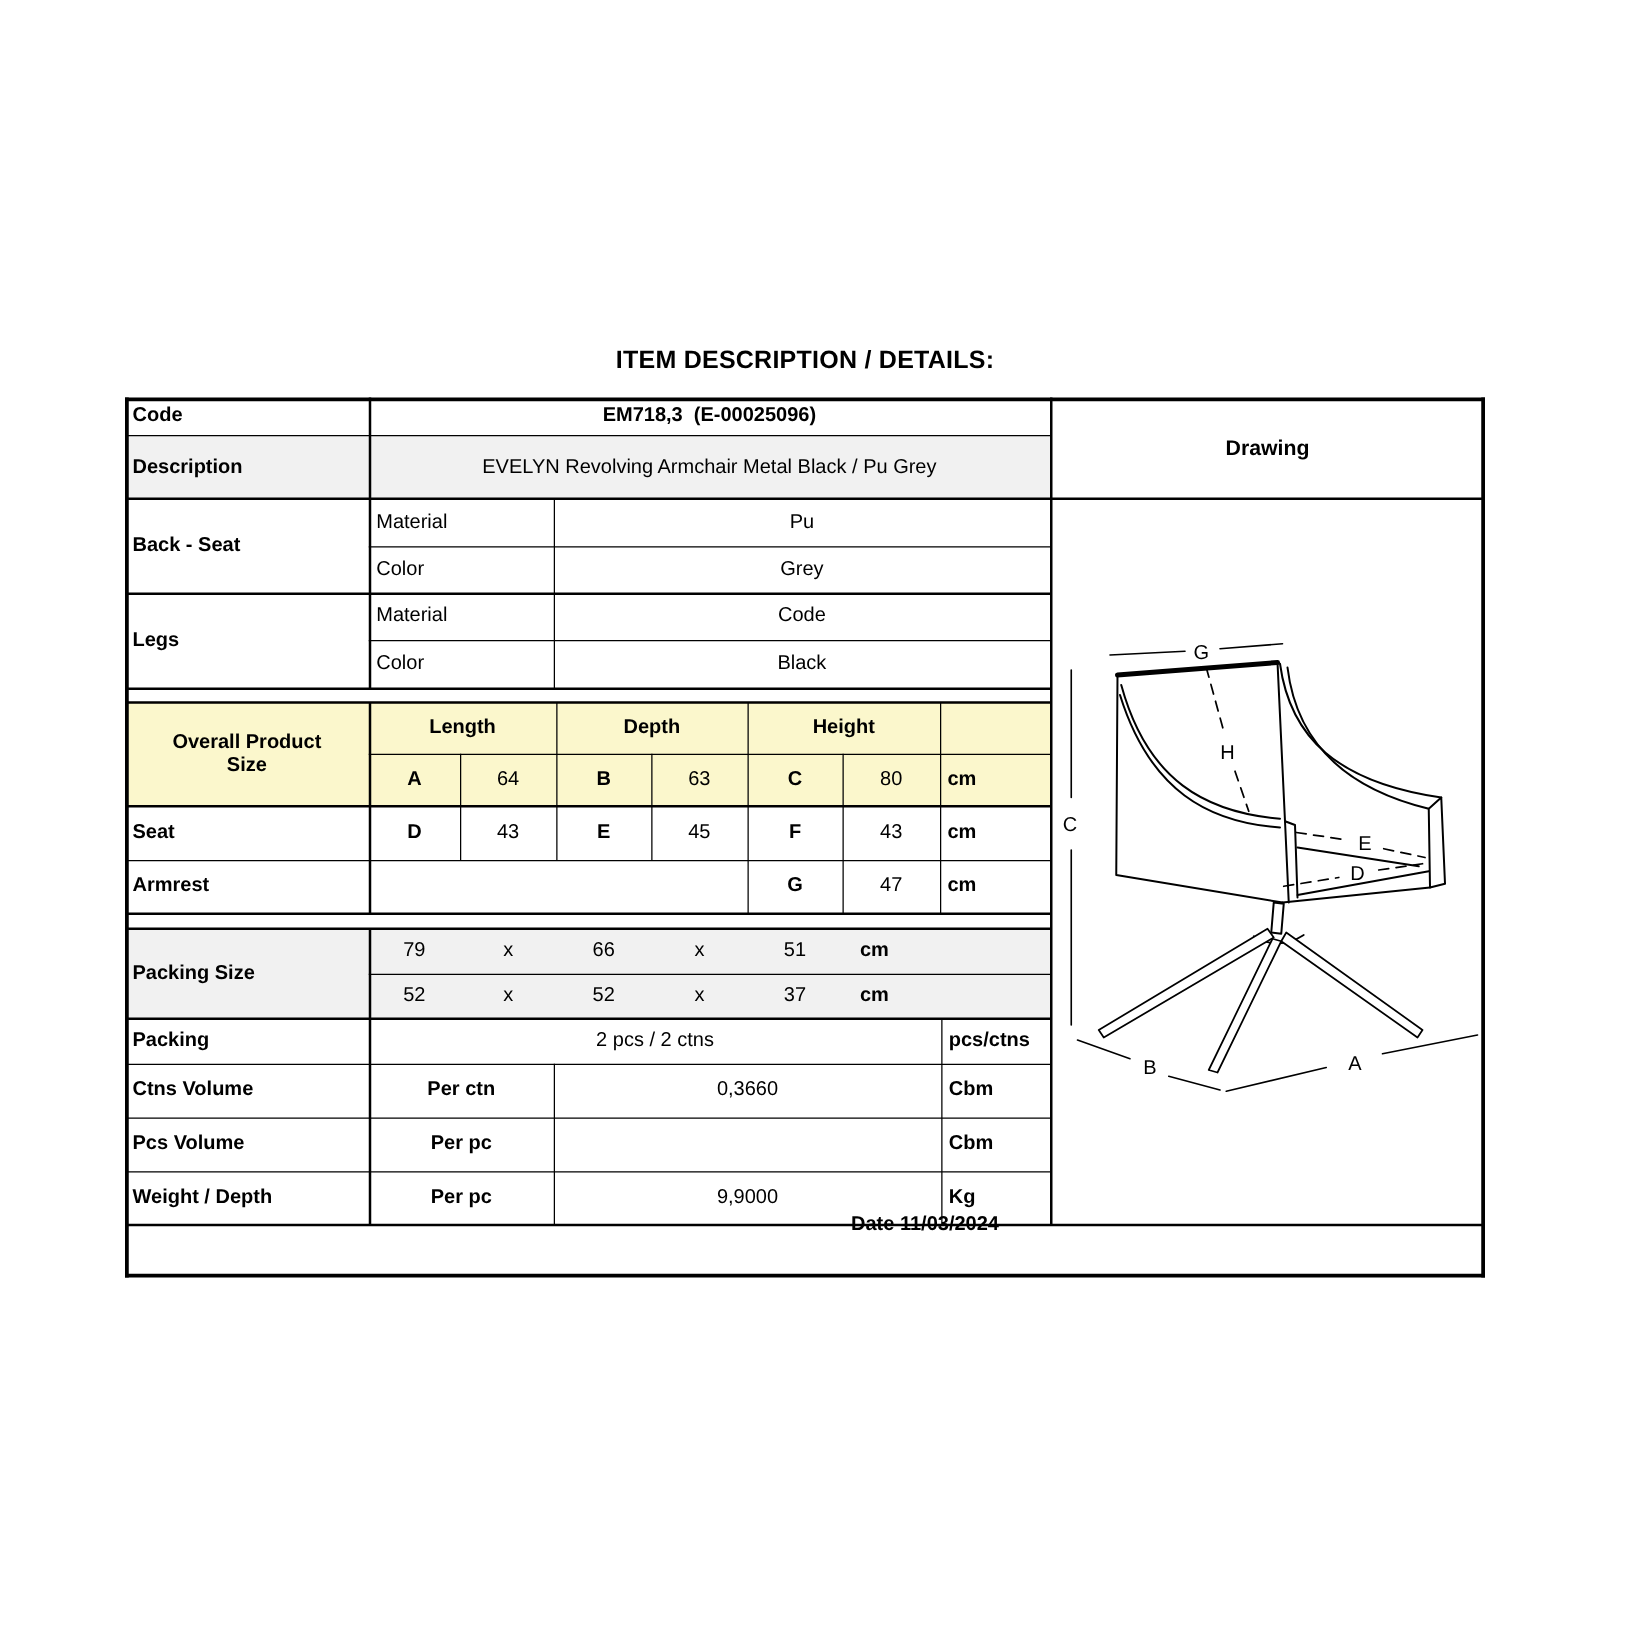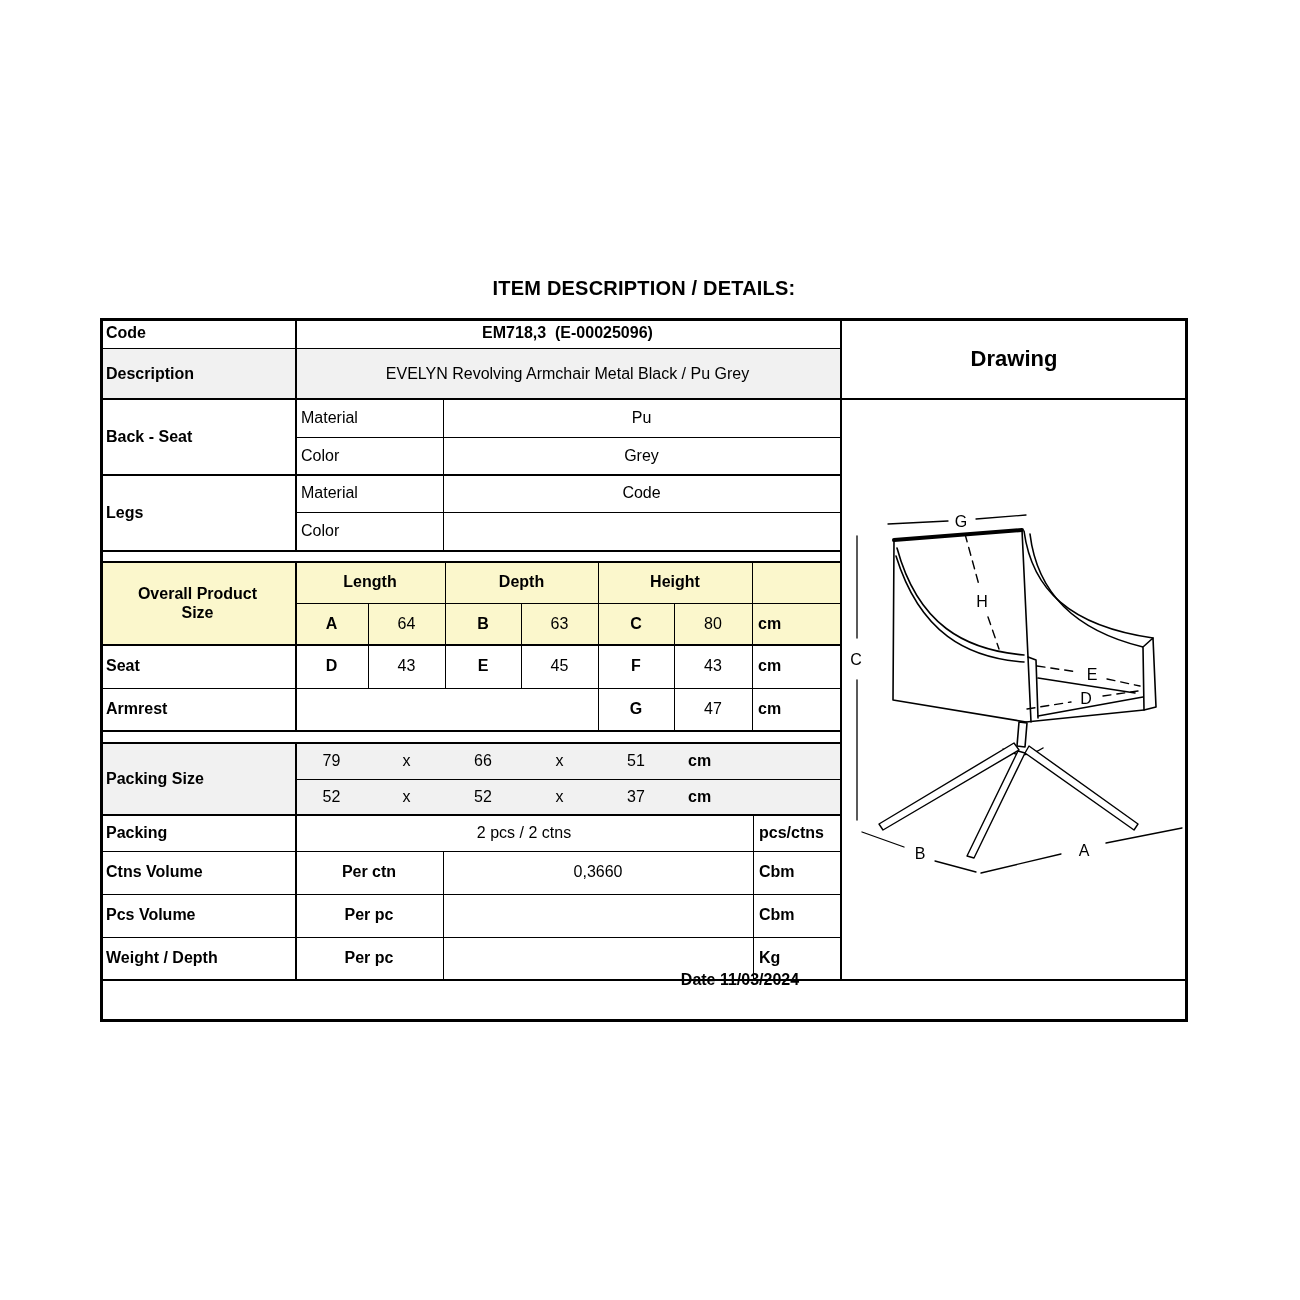--- a/index.html
+++ b/index.html
@@ -8,21 +8,21 @@
   .title{position:absolute;left:100px;top:277px;width:1088px;text-align:center;
          font-size:20px;font-weight:bold;letter-spacing:.2px;}
   .tbl{position:absolute;left:100px;top:318px;width:1088px;height:704px;}
   .bg{position:absolute;background:#F1F1F1;}
   .bg.yel{background:#FBF7CC;}
   .ln{position:absolute;background:#000;}
   .c{position:absolute;display:flex;align-items:center;font-size:16px;line-height:1.15;box-sizing:border-box;}
   .b{font-weight:bold;}
   .ctr{justify-content:center;text-align:center;}
   .pl{padding-left:6px;}
-  .fs17{font-size:22px;}
+  .fs17{font-size:17px;}
   .wrapnarrow{display:block;width:150px;margin:0 auto;text-align:center;}
   svg text{font-family:"Liberation Sans",sans-serif;}
 </style>
 </head>
 <body>
 
 <div class="stage">
 
   <div class="title">ITEM DESCRIPTION / DETAILS:</div>
 
@@ -42,20 +42,21 @@
     <div class="c b pl" style="left:0;top:82px;width:195px;height:75px">Back - Seat</div>
     <div class="c pl" style="left:195px;top:82px;width:148px;height:37px">Material</div>
     <div class="c ctr" style="left:343px;top:82px;width:397px;height:37px">Pu</div>
     <div class="c pl" style="left:195px;top:119px;width:148px;height:38px">Color</div>
     <div class="c ctr" style="left:343px;top:119px;width:397px;height:38px">Grey</div>
 
     <div class="c b pl" style="left:0;top:157px;width:195px;height:76px">Legs</div>
     <div class="c pl" style="left:195px;top:157px;width:148px;height:37px">Material</div>
     <div class="c ctr" style="left:343px;top:157px;width:397px;height:37px">Code</div>
     <div class="c pl" style="left:195px;top:194px;width:148px;height:39px">Color</div>
+    <div class="c ctr" style="left:343px;top:194px;width:397px;height:39px">Black</div>
 
     <div class="c b ctr" style="left:0;top:244px;width:195px;height:83px">
         <span class="wrapnarrow">Overall Product Size</span>
       </div>
     <div class="c b ctr" style="left:195px;top:244px;width:150px;height:41px">Length</div>
     <div class="c b ctr" style="left:345px;top:244px;width:153px;height:41px">Depth</div>
     <div class="c b ctr" style="left:498px;top:244px;width:154px;height:41px">Height</div>
 
     <div class="c b ctr" style="left:195px;top:285px;width:73px;height:42px">A</div>
     <div class="c ctr" style="left:268px;top:285px;width:77px;height:42px">64</div>
@@ -101,20 +102,21 @@
     <div class="c b ctr" style="left:195px;top:533px;width:148px;height:43px">Per ctn</div>
     <div class="c ctr" style="left:343px;top:533px;width:310px;height:43px">0,3660</div>
     <div class="c b pl" style="left:653px;top:533px;width:87px;height:43px">Cbm</div>
 
     <div class="c b pl" style="left:0;top:576px;width:165px;height:43px">Pcs Volume</div>
     <div class="c b ctr" style="left:195px;top:576px;width:148px;height:43px">Per pc</div>
     <div class="c b pl" style="left:653px;top:576px;width:87px;height:43px">Cbm</div>
 
     <div class="c b pl" style="left:0;top:619px;width:195px;height:43px">Weight / Depth</div>
     <div class="c b ctr" style="left:195px;top:619px;width:148px;height:43px">Per pc</div>
+    <div class="c ctr" style="left:343px;top:619px;width:310px;height:43px">9,9000</div>
     <div class="c b pl" style="left:653px;top:619px;width:87px;height:43px">Kg</div>
 
     <div class="c b ctr" style="left:0;top:641px;width:1280px;height:42px">Date 11/03/2024</div>
 
     <svg viewBox="0 0 348 580" style="position:absolute;left:740px;top:82px;width:348px;height:580px">
       <g fill="none" stroke="#000" stroke-width="1.6" stroke-linejoin="round" stroke-linecap="round">
 
         <g stroke-width="1.3">
           <path d="M48,124 L108,121"></path>
             <path d="M136,119 L186,115"></path>

